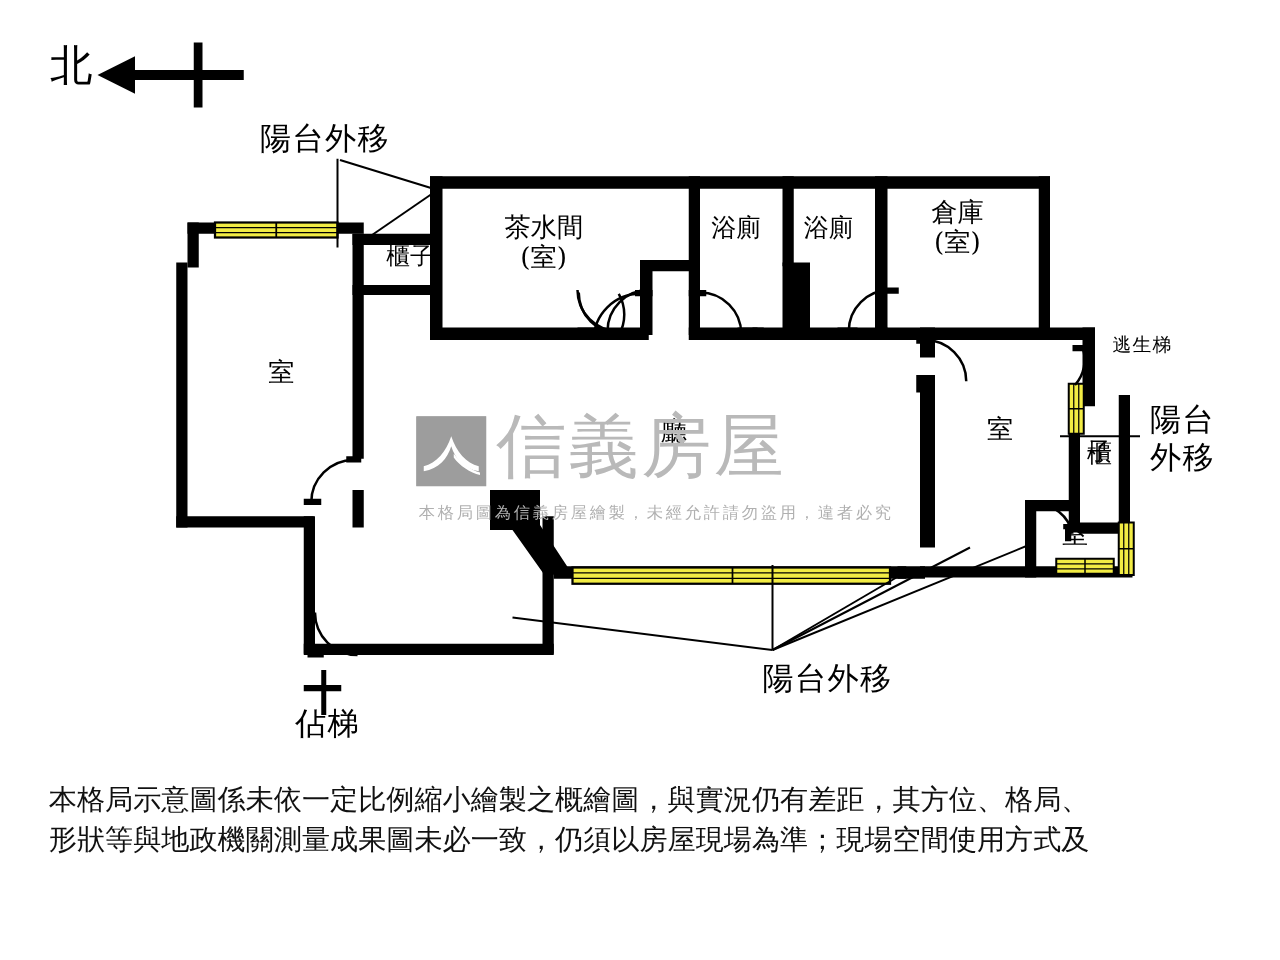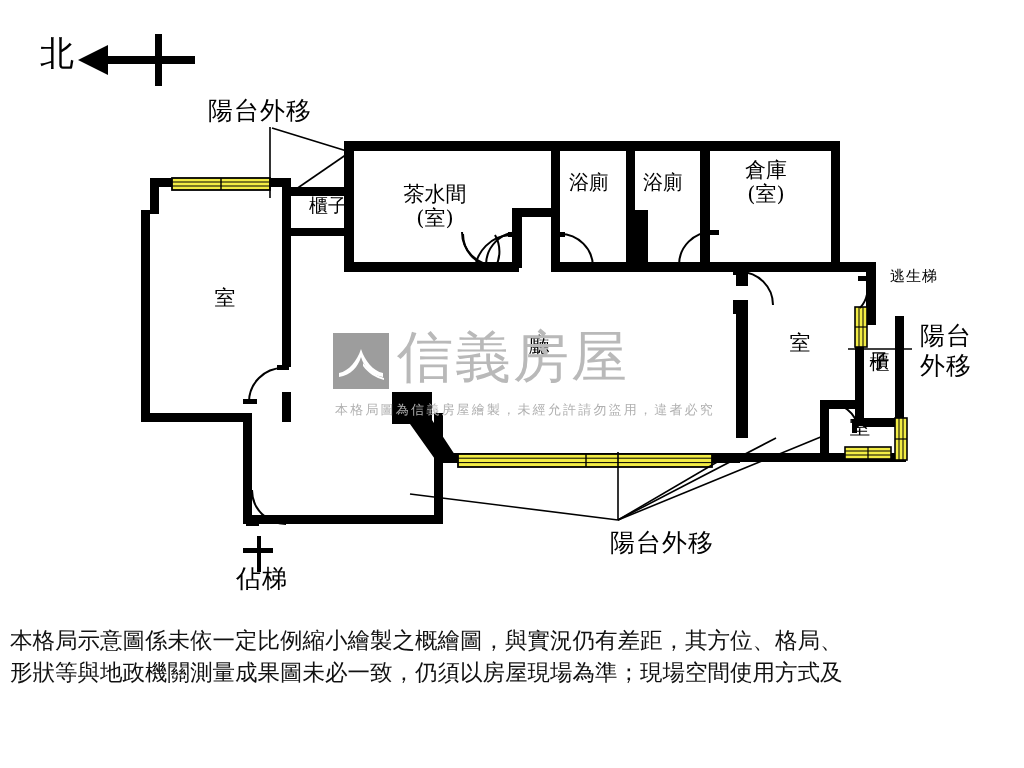--- a/index.html
+++ b/index.html
@@ -10,21 +10,21 @@
   .lbl{position:absolute;white-space:nowrap;line-height:1.0;
        font-family:"DejaVu Serif","Liberation Serif",serif;color:#000;}
   .rmlbl{font-size:21px;text-align:center;}
   .rmlbl.small{font-size:19px;text-align:right;}
   .rmlbl2{font-size:20px;text-align:center;}
   .calllbl{font-size:25px;letter-spacing:1px;text-align:right;}
   .vert{writing-mode:vertical-rl;text-orientation:upright;font-size:20px;}
   #disclaimer{position:absolute;left:10px;top:625px;width:1008px;
       font-family:"DejaVu Serif","Liberation Serif",serif;
       font-size:22.5px;line-height:1.42;color:#111;text-align:left;}
-  #disclaimer div{white-space:nowrap;}
+  #disclaimer div{white-space:nowrap;margin-left:29px;}
   #wm{position:absolute;left:333px;top:333px;width:372px;height:88px;
       pointer-events:none;}
   #wmrow{position:absolute;left:0;top:0;display:flex;align-items:center;}
   #wmlogo{width:56px;height:56px;background:#9d9d9d;position:relative;overflow:hidden;}
   #wmtext{font-family:Liberation Mono, monospace;
       font-size:56px;color:#b9b9b9;letter-spacing:2px;margin-left:8px;
       line-height:56px;}
   #wmsub{position:absolute;left:2px;top:68px;
       font-family:"DejaVu Serif","Liberation Serif",serif;
       font-size:13px;color:#b0b0b0;letter-spacing:2.2px;white-space:nowrap;}
@@ -200,21 +200,21 @@
       <line x1="618" y1="520" x2="828" y2="434"></line>
     </g>
   </svg>
 
   <div class="lbl ttl" style="left:40px;top:36px;font-size:34px;">北</div>
 
   <div class="lbl rmlbl" style="left:200px;top:288px;width:50px;">
     <span>室</span>
   </div>
 
-  <div class="lbl rmlbl" style="left:385px;top:184px;width:100px;">
+  <div class="lbl rmlbl" style="left:385px;top:172px;width:100px;">
     <div>茶水間</div>
     <div style="margin-top:3px;">(室)</div>
   </div>
 
   <div class="lbl rmlbl small" style="left:295px;top:196px;width:52px;">
     <span>櫃子</span>
   </div>
 
   <div class="lbl rmlbl2" style="left:563px;top:172px;width:52px;">
     <span>浴廁</span>

